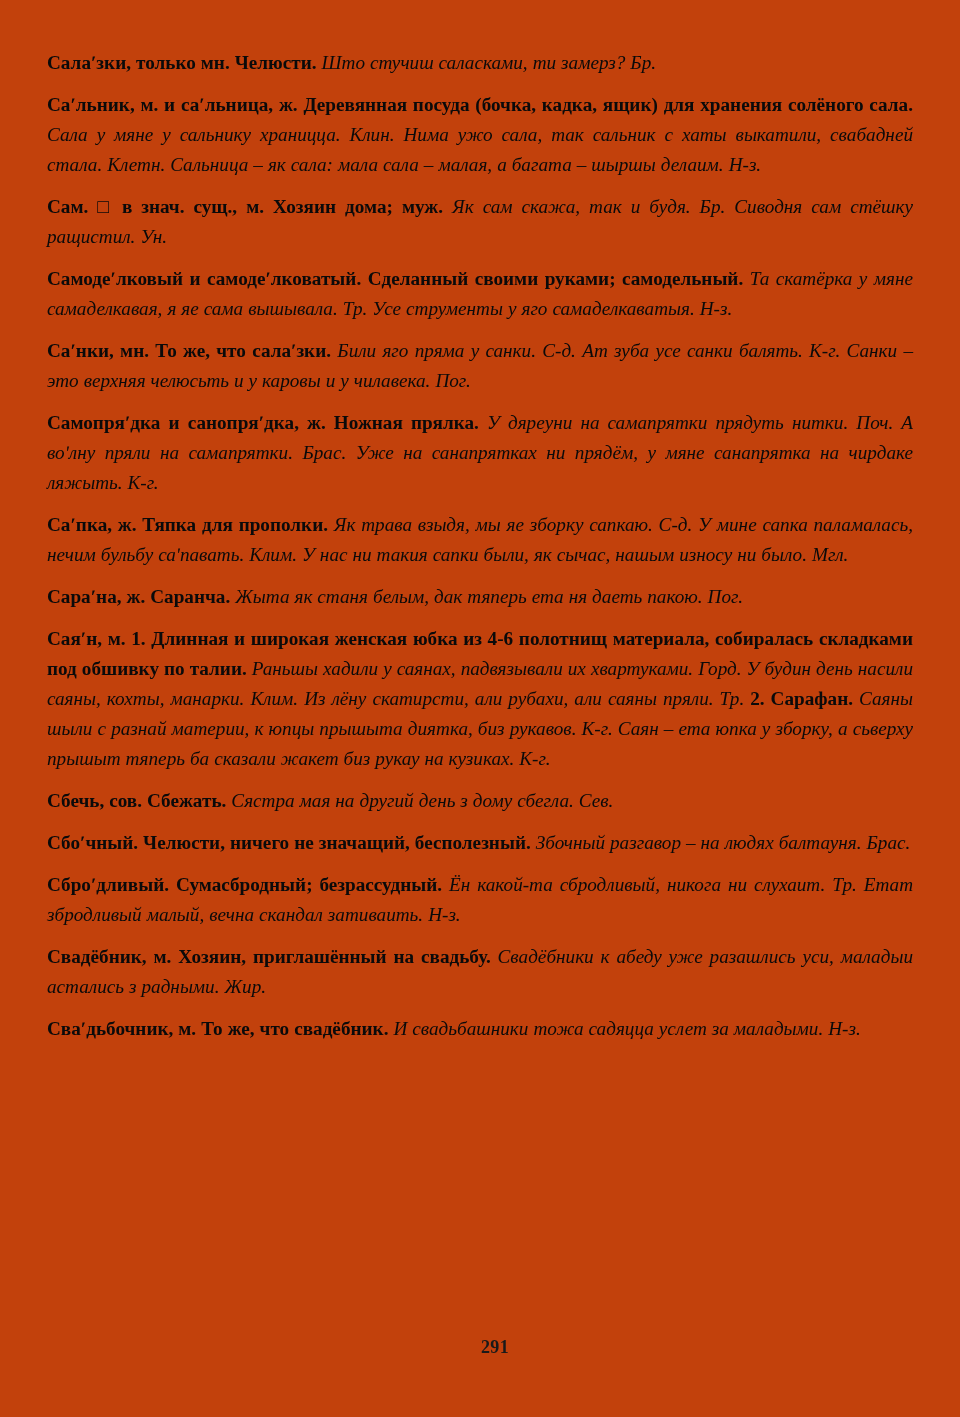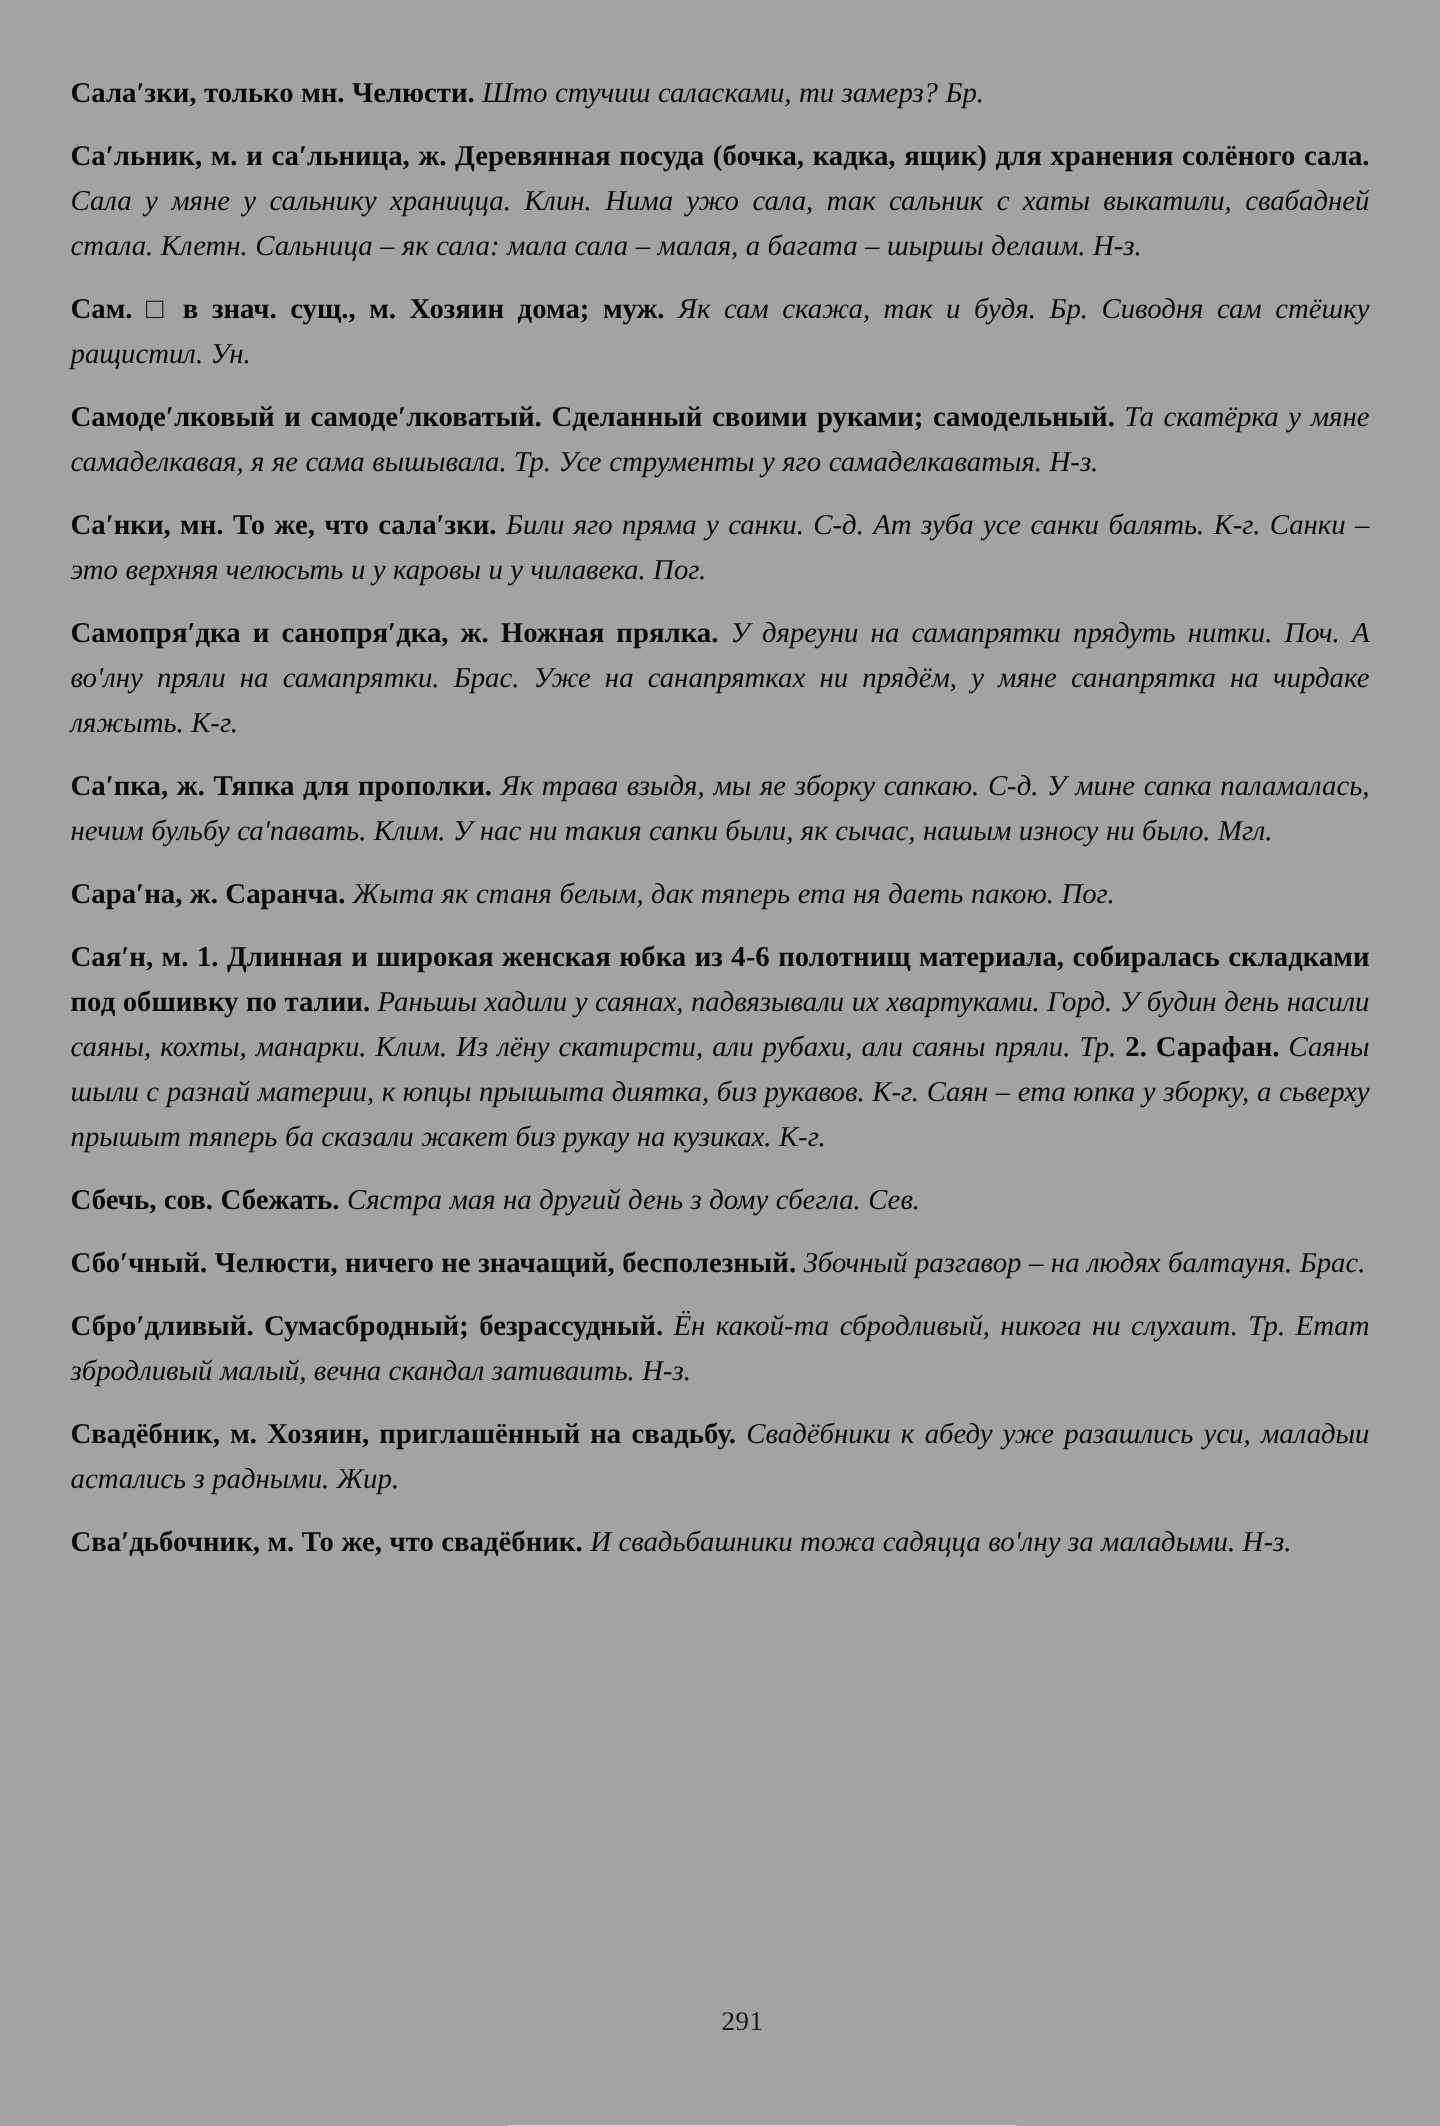--- a/index.html
+++ b/index.html
@@ -10,21 +10,21 @@
   }
   body {
     font-family: "Liberation Serif", "DejaVu Serif", serif;
     color: #0a0a0a;
   }
   .page {
     position: relative;
     width: 960px;
     height: 1417px;
     margin: 0 auto;
-    background: #a3a3a3;
+    background: #c2410c;
     overflow: hidden;
     box-sizing: border-box;
   }
   .column {
     position: absolute;
     left: 47px;
     top: 48px;
     width: 866px;
   }
   .entry {
@@ -52,21 +52,21 @@
     font-weight: 400;
   }
   .page-number {
     position: absolute;
     left: 12px;
     right: 0;
     top: 1337px;
     text-align: center;
     font-size: 18px;
     font-style: normal;
-    font-weight: 400;
+    font-weight: 700;
     color: #1a1a1a;
     letter-spacing: 0.02em;
     margin-left: 18px;
   }
 </style>
 </head>
 <body>
 
 <div class="page">
 
@@ -120,20 +120,20 @@
 
     <p class="entry">
       <b class="hw">Сброʹдливый. Сумасбродный; безрассудный.</b><i class="ex"> Ён какой-та сбродливый, никога ни слухаит. Тр.  Етат збродливый малый, вечна скандал зативаить. Н-з.</i>
     </p>
 
     <p class="entry">
       <b class="hw">Свадёбник, м. Хозяин, приглашённый на свадьбу.</b><i class="ex"> Свадёбники к абеду уже разашлись уси, маладыи астались з радными. Жир.</i>
     </p>
 
     <p class="entry">
-      <b class="hw">Сваʹдьбочник, м. То же, что свадёбник.</b><i class="ex"> И свадьбашники тожа садяцца воʹлну за маладыми. Н-з.</i>
+      <b class="hw">Сваʹдьбочник, м. То же, что свадёбник.</b><i class="ex"> И свадьбашники тожа садяцца услет за маладыми. Н-з.</i>
     </p>
 
   </div>
 
   <div class="page-number">291</div>
 
 </div>
 
 </body></html>

